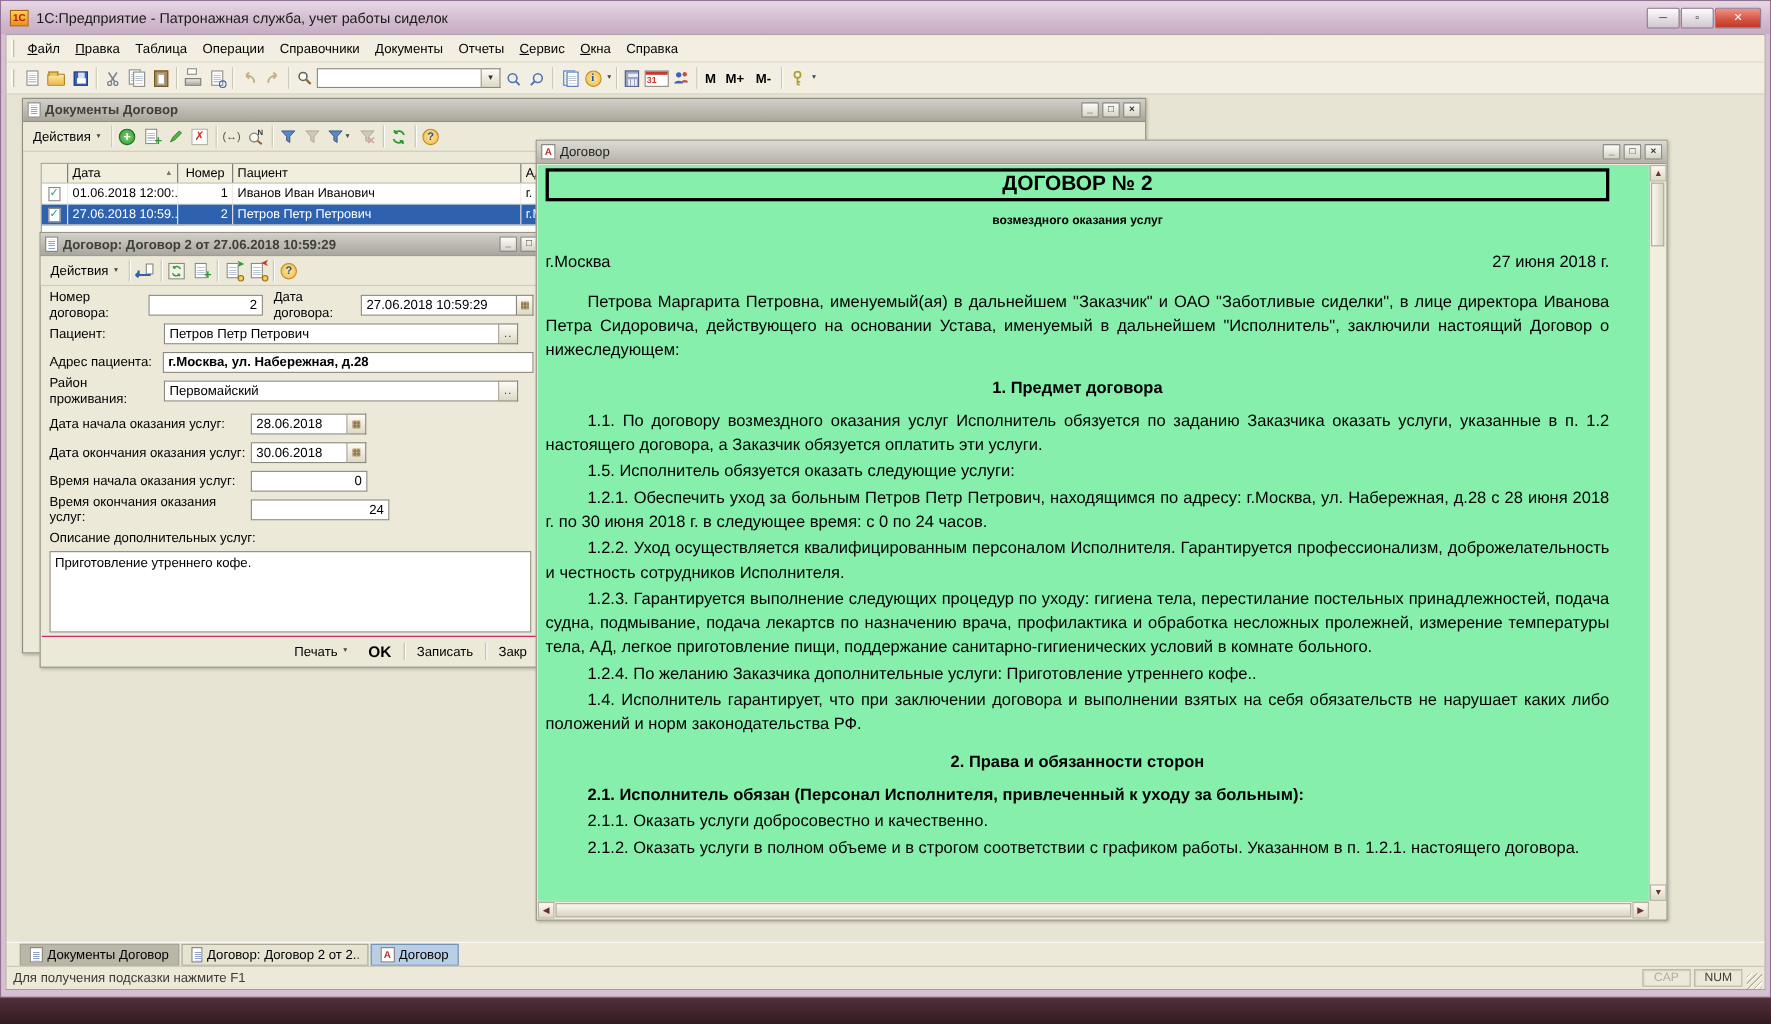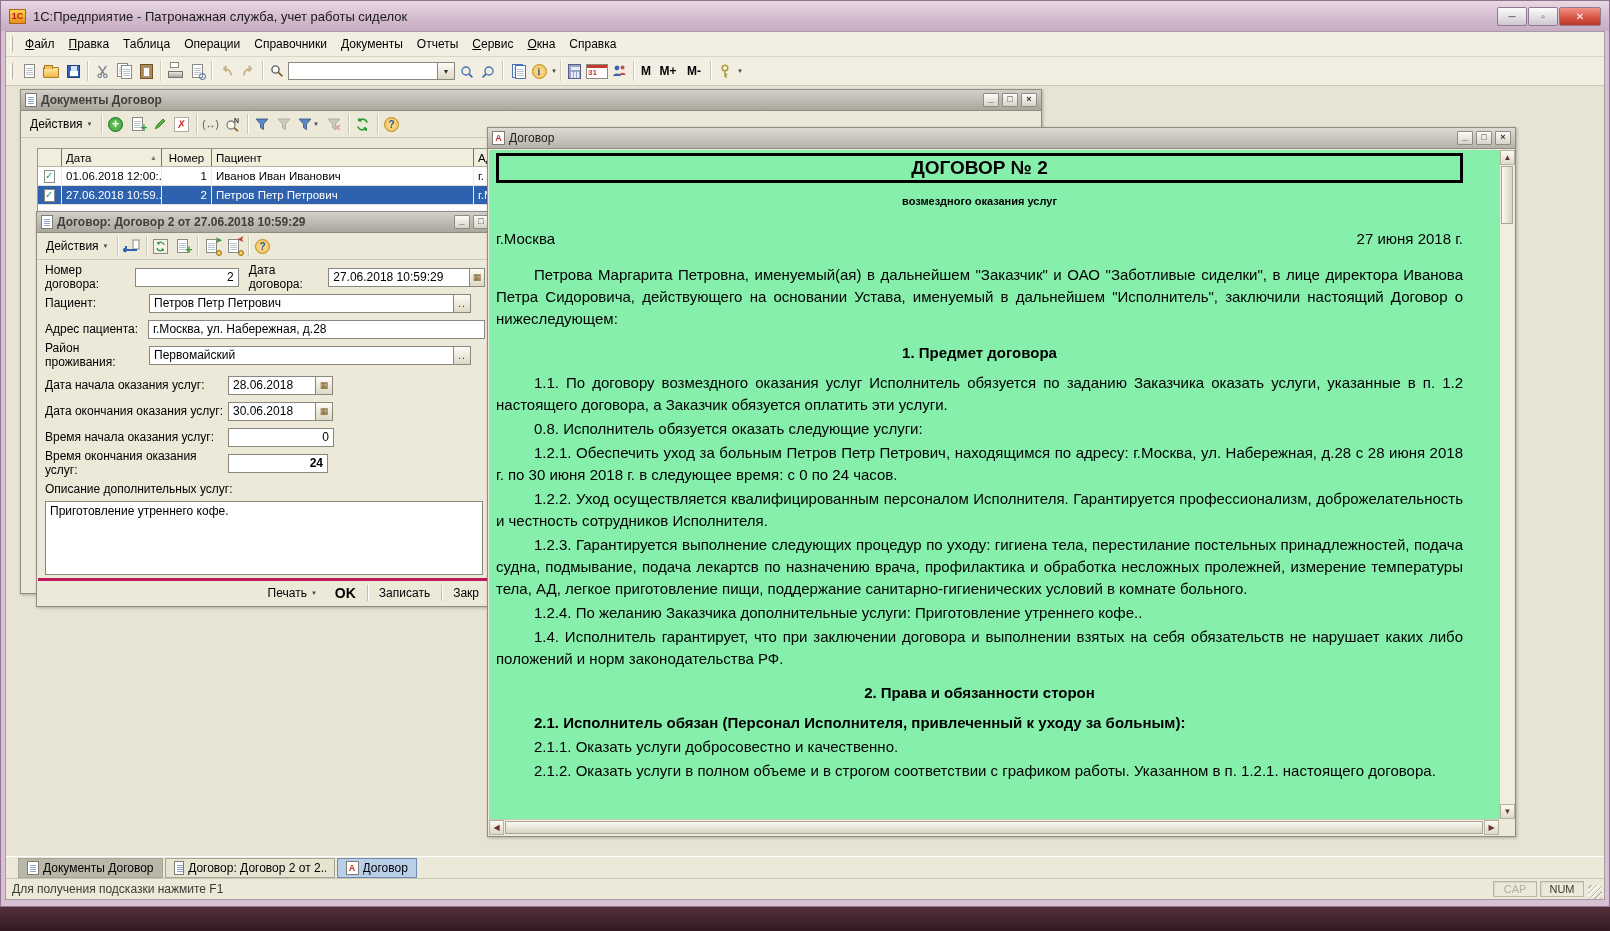--- a/index.html
+++ b/index.html
@@ -79,21 +79,21 @@
   
   .frm-body { padding:7px 8px 0 8px; }
   .frow { display:flex; align-items:center; margin-bottom:6px; height:20px; }
   .flabel { font-size:12px; }
   .finput { height:19px; border:1px solid #8a887c; background:#fff; font-size:12px; padding:1px 4px; font-family:inherit; }
   .num { text-align:right; }
   .sqbtn { width:17px; height:19px; background:linear-gradient(#fdfcf6,#ddd9c6); border:1px solid #8a887c; border-left:none;
     font-size:9px; color:#7a5a20; display:flex; align-items:center; justify-content:center; }
   .dots { font-size:10px; letter-spacing:1px; color:#333; }
   .ftext { width:438px; height:74px; border:1px solid #8a887c; font:12px "Liberation Sans",sans-serif; padding:2px 4px; resize:none; background:#fff; }
-  .frm-footer { position:absolute; left:1px; right:1px; bottom:1px; height:27px; background:#ece9d8; border-top:3px solid #be185d;
+  .frm-footer { position:absolute; left:1px; right:1px; bottom:1px; height:27px; background:#ece9d8; border-top:1px solid #be185d;
     display:flex; align-items:center; justify-content:flex-end; gap:4px; padding:0 6px; font-size:12px; }
   .fbtn { padding:3px 7px; display:flex; align-items:center; gap:3px; }
   .vsep { width:1px; height:16px; background:#c2bfae; box-shadow:1px 0 0 #fff; }
 
   
   .doc-page { position:absolute; left:1px; top:22px; right:16px; bottom:17px; background:#86efac; overflow:hidden;
     padding:3px 36px 0 7px; font-size:15px; line-height:22px; }
   .d-titlebox { border:3px solid #000; text-align:center; font-weight:bold; font-size:19px; line-height:24px; margin-bottom:7px; }
   .d-sub { text-align:center; font-weight:bold; font-size:11px; margin-bottom:16px; }
   .d-cityrow { display:flex; justify-content:space-between; margin:16px 0 14px; }
@@ -453,21 +453,21 @@
             </div>
             <div class="frow">
               <span class="flabel" style="width:104px">Пациент:</span>
               <input class="finput" style="width: 305px;" value="Петров Петр Петрович">
               <span class="sqbtn">
                   <span class="dots">..</span>
                 </span>
             </div>
             <div class="frow">
               <span class="flabel" style="width:104px">Адрес пациента:</span>
-              <input class="finput" style="width: 340px;" value="г.Москва, ул. Набережная, д.28">
+              <input class="finput" style="width: 340px; font-weight: bold;" value="г.Москва, ул. Набережная, д.28">
             </div>
             <div class="frow" style="margin-bottom:10px">
               <span class="flabel" style="width:104px">Район проживания:</span>
               <input class="finput" style="width: 305px;" value="Первомайский">
               <span class="sqbtn">
                   <span class="dots">..</span>
                 </span>
             </div>
             <div class="frow">
               <span class="flabel" style="width:183px">Дата начала оказания услуг:</span>
@@ -478,21 +478,21 @@
               <span class="flabel" style="width:183px">Дата окончания оказания услуг:</span>
               <input class="finput" style="width: 88px;" value="30.06.2018">
               <span class="sqbtn">▦</span>
             </div>
             <div class="frow">
               <span class="flabel" style="width:183px">Время начала оказания услуг:</span>
               <input class="finput num" style="width: 106px;" value="0">
             </div>
             <div class="frow">
               <span class="flabel" style="width:183px">Время окончания оказания услуг:</span>
-              <input class="finput num" style="width: 100px; font-weight: bold;" value="24">
+              <input class="finput num" style="width: 126px;" value="24">
             </div>
             <div class="frow" style="margin-bottom:2px">
               <span class="flabel">Описание дополнительных услуг:</span>
             </div>
             <textarea class="ftext" style="">Приготовление утреннего кофе.</textarea>
           </div>
 
           <div class="frm-footer">
             <div class="fbtn">
                 <span>Печать</span>
@@ -527,21 +527,21 @@
             <div class="d-titlebox">ДОГОВОР № 2</div>
             <div class="d-sub">возмездного оказания услуг</div>
             <div class="d-cityrow">
               <span>г.Москва</span>
               <span>27 июня 2018 г.</span>
             </div>
             <div id="doc-content">
                 <div class="d-ind">Петрова Маргарита Петровна, именуемый(ая) в дальнейшем "Заказчик" и ОАО "Заботливые сиделки", в лице директора Иванова Петра Сидоровича, действующего на основании Устава, именуемый в дальнейшем "Исполнитель", заключили настоящий Договор о нижеследующем:</div>
                 <div class="d-h">1. Предмет договора</div>
                 <div class="d-ind">1.1. По договору возмездного оказания услуг Исполнитель обязуется по заданию Заказчика оказать услуги, указанные в п. 1.2 настоящего договора, а Заказчик обязуется оплатить эти услуги.</div>
-                <div class="d-ind">0.8. Исполнитель обязуется оказать следующие услуги:</div>
+                <div class="d-ind">1.5. Исполнитель обязуется оказать следующие услуги:</div>
                 <div class="d-ind">1.2.1. Обеспечить уход за больным Петров Петр Петрович, находящимся по адресу: г.Москва, ул. Набережная, д.28 с 28 июня 2018 г. по 30 июня 2018 г. в следующее время: с 0 по 24 часов.</div>
                 <div class="d-ind">1.2.2. Уход осуществляется квалифицированным персоналом Исполнителя. Гарантируется профессионализм, доброжелательность и честность сотрудников Исполнителя.</div>
                 <div class="d-ind">1.2.3. Гарантируется выполнение следующих процедур по уходу: гигиена тела, перестилание постельных принадлежностей, подача судна, подмывание, подача лекартсв по назначению врача, профилактика и обработка несложных пролежней, измерение температуры тела, АД, легкое приготовление пищи, поддержание санитарно-гигиенических условий в комнате больного.</div>
                 <div class="d-ind">1.2.4. По желанию Заказчика дополнительные услуги: Приготовление утреннего кофе..</div>
                 <div class="d-ind">1.4. Исполнитель гарантирует, что при заключении договора и выполнении взятых на себя обязательств не нарушает каких либо положений и норм законодательства РФ.</div>
                 <div class="d-h">2. Права и обязанности сторон</div>
                 <div class="d-sh">2.1. Исполнитель обязан (Персонал Исполнителя, привлеченный к уходу за больным):</div>
                 <div class="d-ind">2.1.1. Оказать услуги добросовестно и качественно.</div>
                 <div class="d-ind">2.1.2. Оказать услуги в полном объеме и в строгом соответствии с графиком работы. Указанном в п. 1.2.1. настоящего договора.</div>
               </div>

